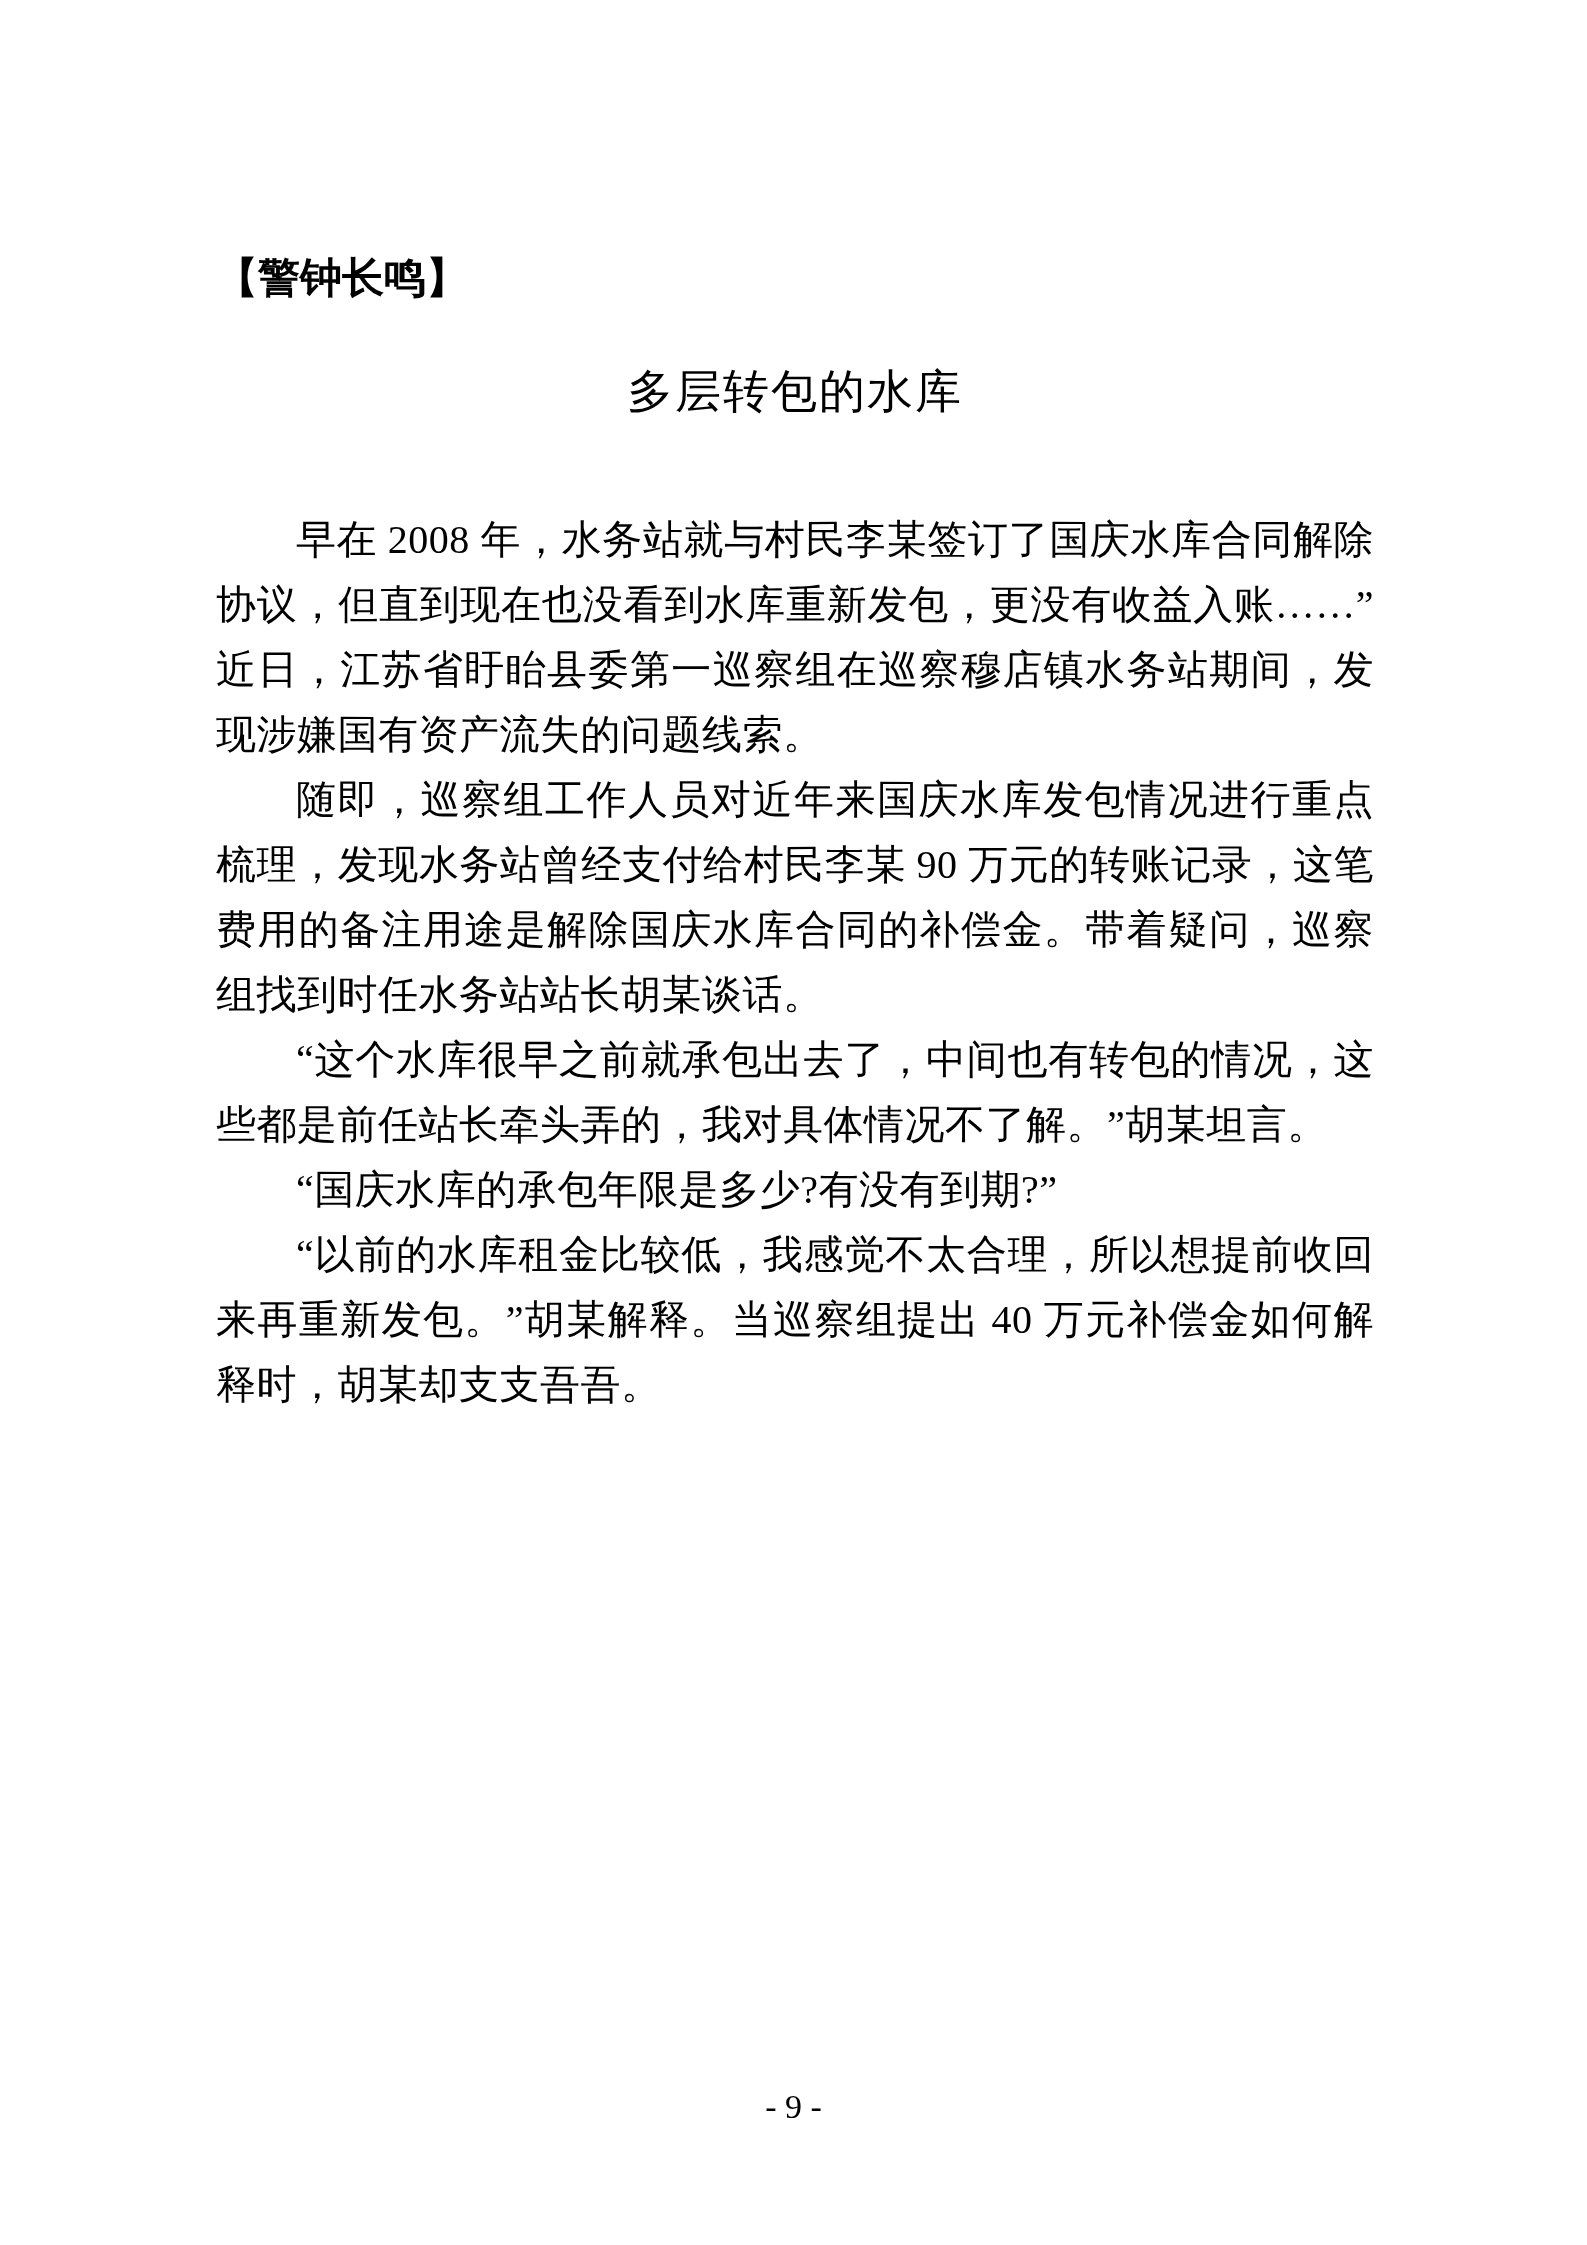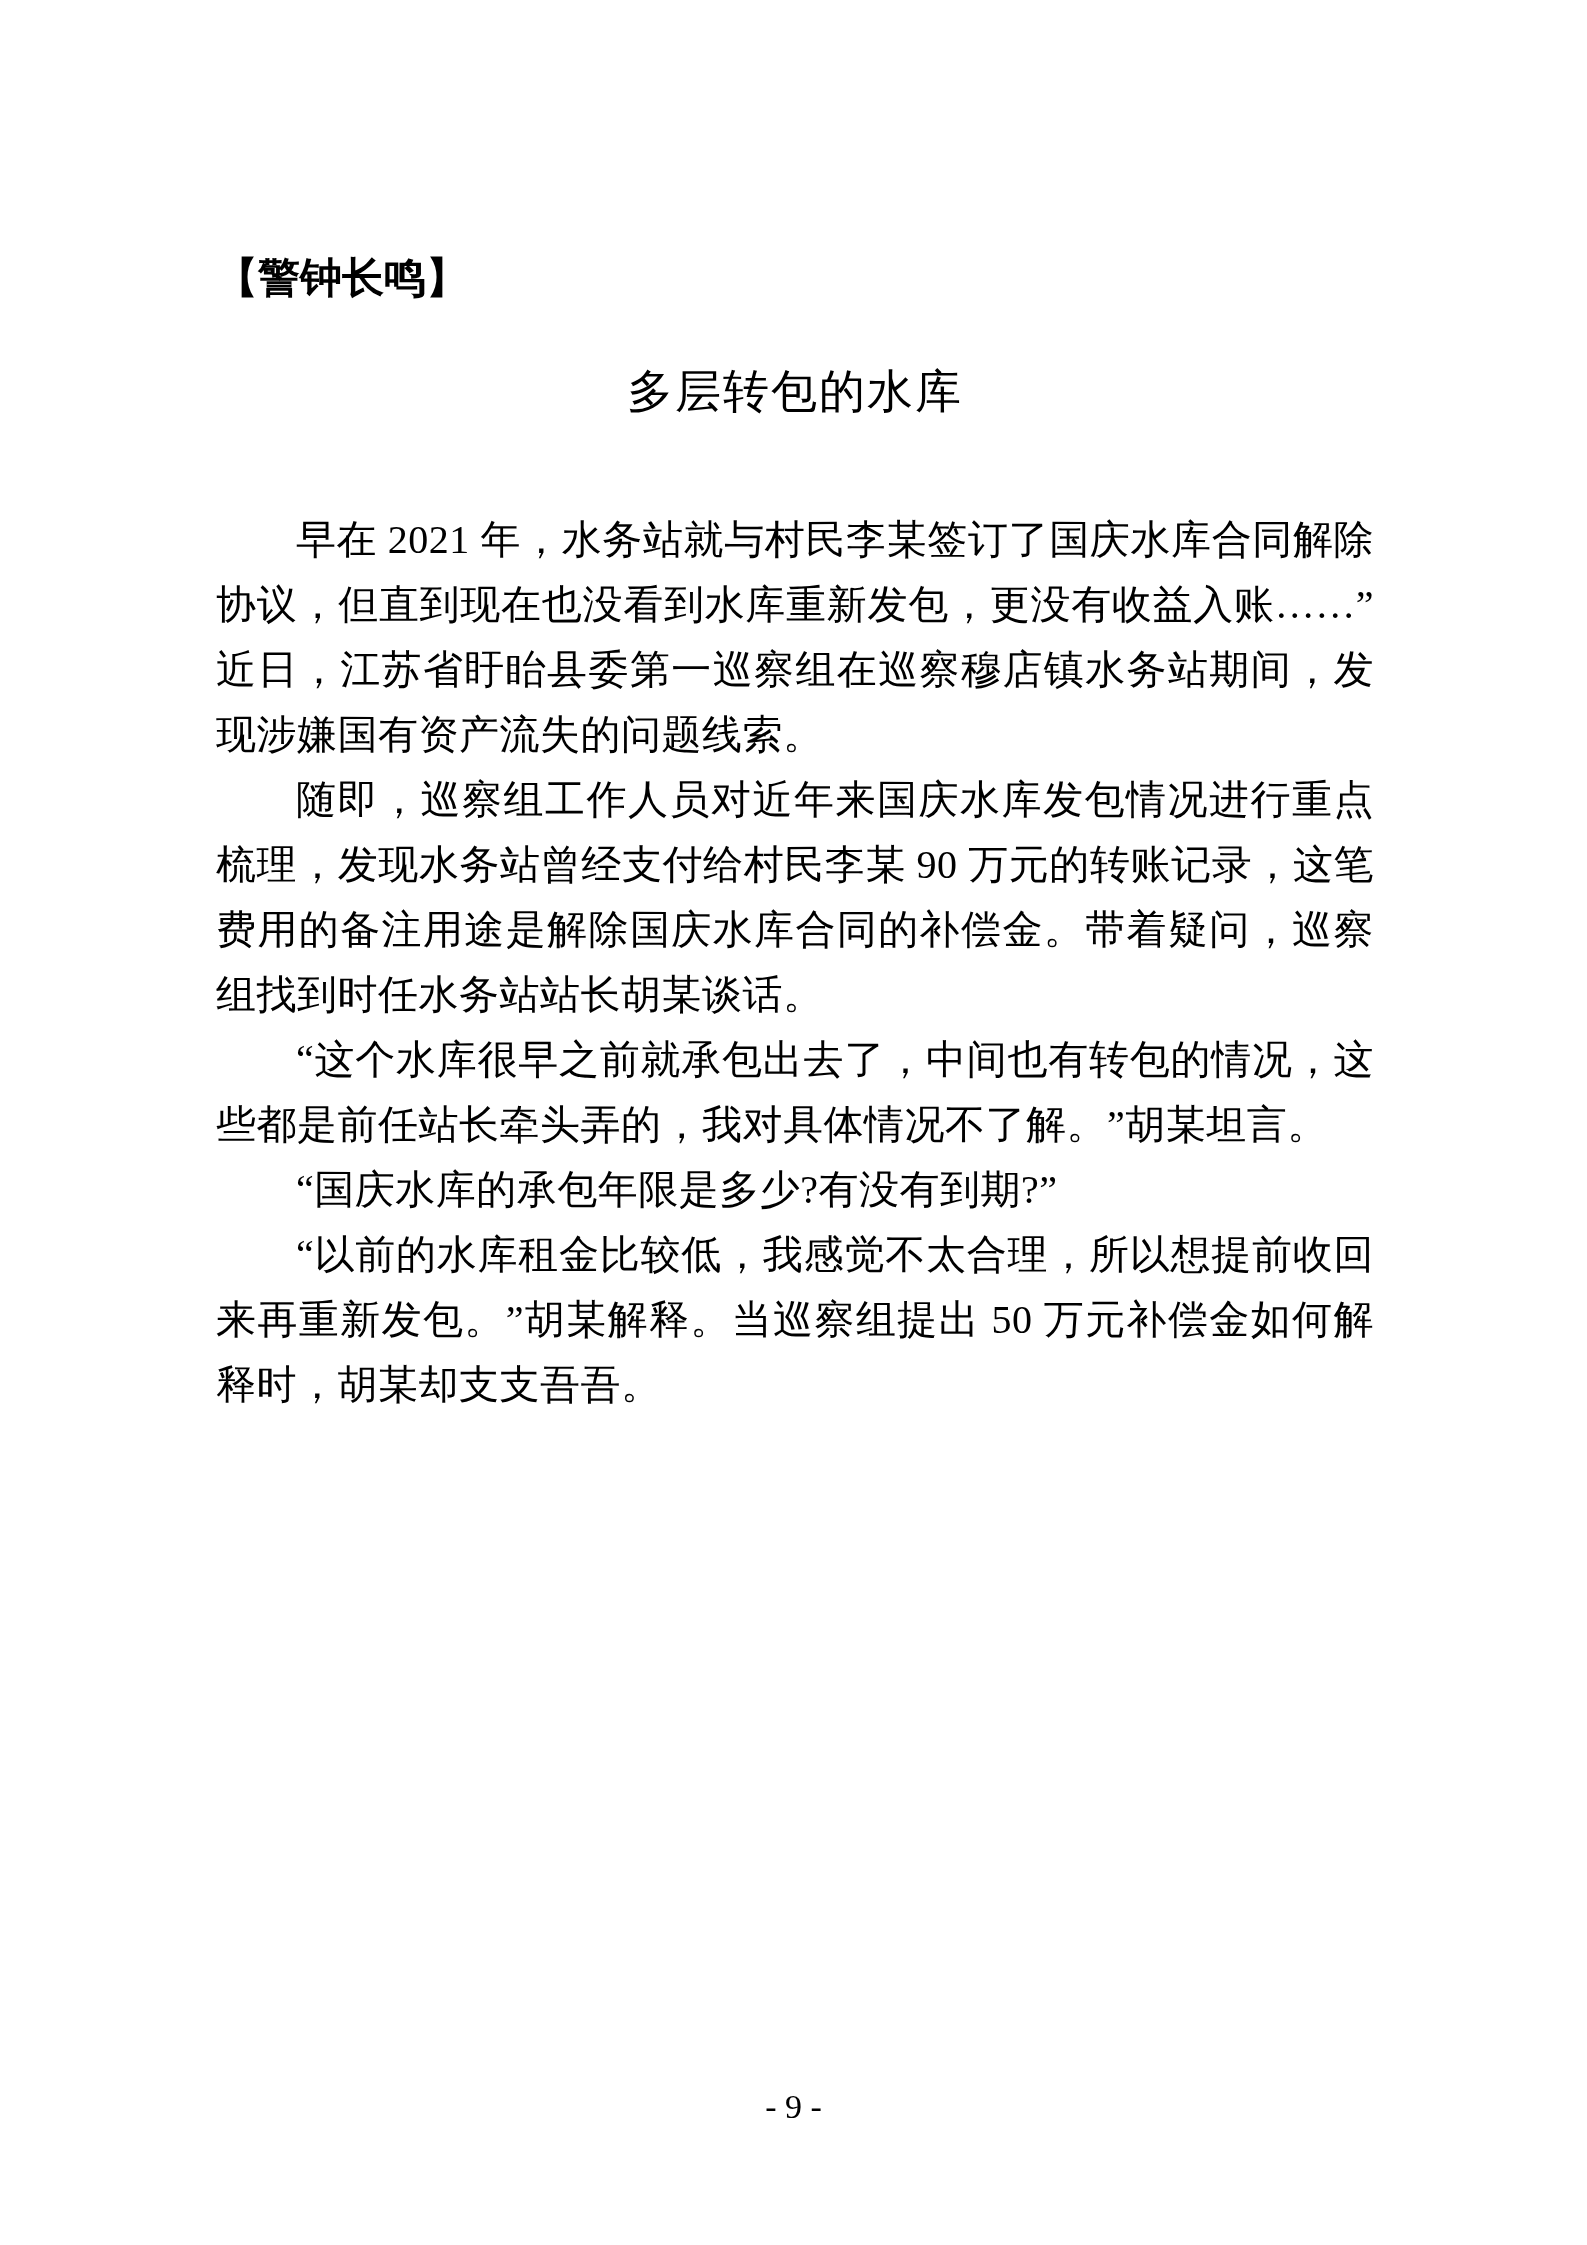--- a/index.html
+++ b/index.html
@@ -67,27 +67,27 @@
 
 <div class="page">
   <div class="content">
 
 
 
     <h2 class="section-header">【警钟长鸣】</h2>
 
     <h1 class="article-title">多层转包的水库</h1>
 
-    <p class="para">早在 2021 年，水务站就与村民李某签订了国庆水库合同解除协议，但直到现在也没看到水库重新发包，更没有收益入账……”近日，江苏省盱眙县委第一巡察组在巡察穆店镇水务站期间，发现涉嫌国有资产流失的问题线索。</p>
+    <p class="para">早在 2008 年，水务站就与村民李某签订了国庆水库合同解除协议，但直到现在也没看到水库重新发包，更没有收益入账……”近日，江苏省盱眙县委第一巡察组在巡察穆店镇水务站期间，发现涉嫌国有资产流失的问题线索。</p>
 
     <p class="para">随即，巡察组工作人员对近年来国庆水库发包情况进行重点梳理，发现水务站曾经支付给村民李某 90 万元的转账记录，这笔费用的备注用途是解除国庆水库合同的补偿金。带着疑问，巡察组找到时任水务站站长胡某谈话。</p>
 
     <p class="para">“这个水库很早之前就承包出去了，中间也有转包的情况，这些都是前任站长牵头弄的，我对具体情况不了解。”胡某坦言。</p>
 
     <p class="para">“国庆水库的承包年限是多少?有没有到期?”</p>
 
 
-    <p class="para">“以前的水库租金比较低，我感觉不太合理，所以想提前收回来再重新发包。”胡某解释。当巡察组提出 50 万元补偿金如何解释时，胡某却支支吾吾。</p>
+    <p class="para">“以前的水库租金比较低，我感觉不太合理，所以想提前收回来再重新发包。”胡某解释。当巡察组提出 40 万元补偿金如何解释时，胡某却支支吾吾。</p>
 
   </div>
 
   <div class="page-number">- 9 -</div>
 </div>
 
 </body></html>

